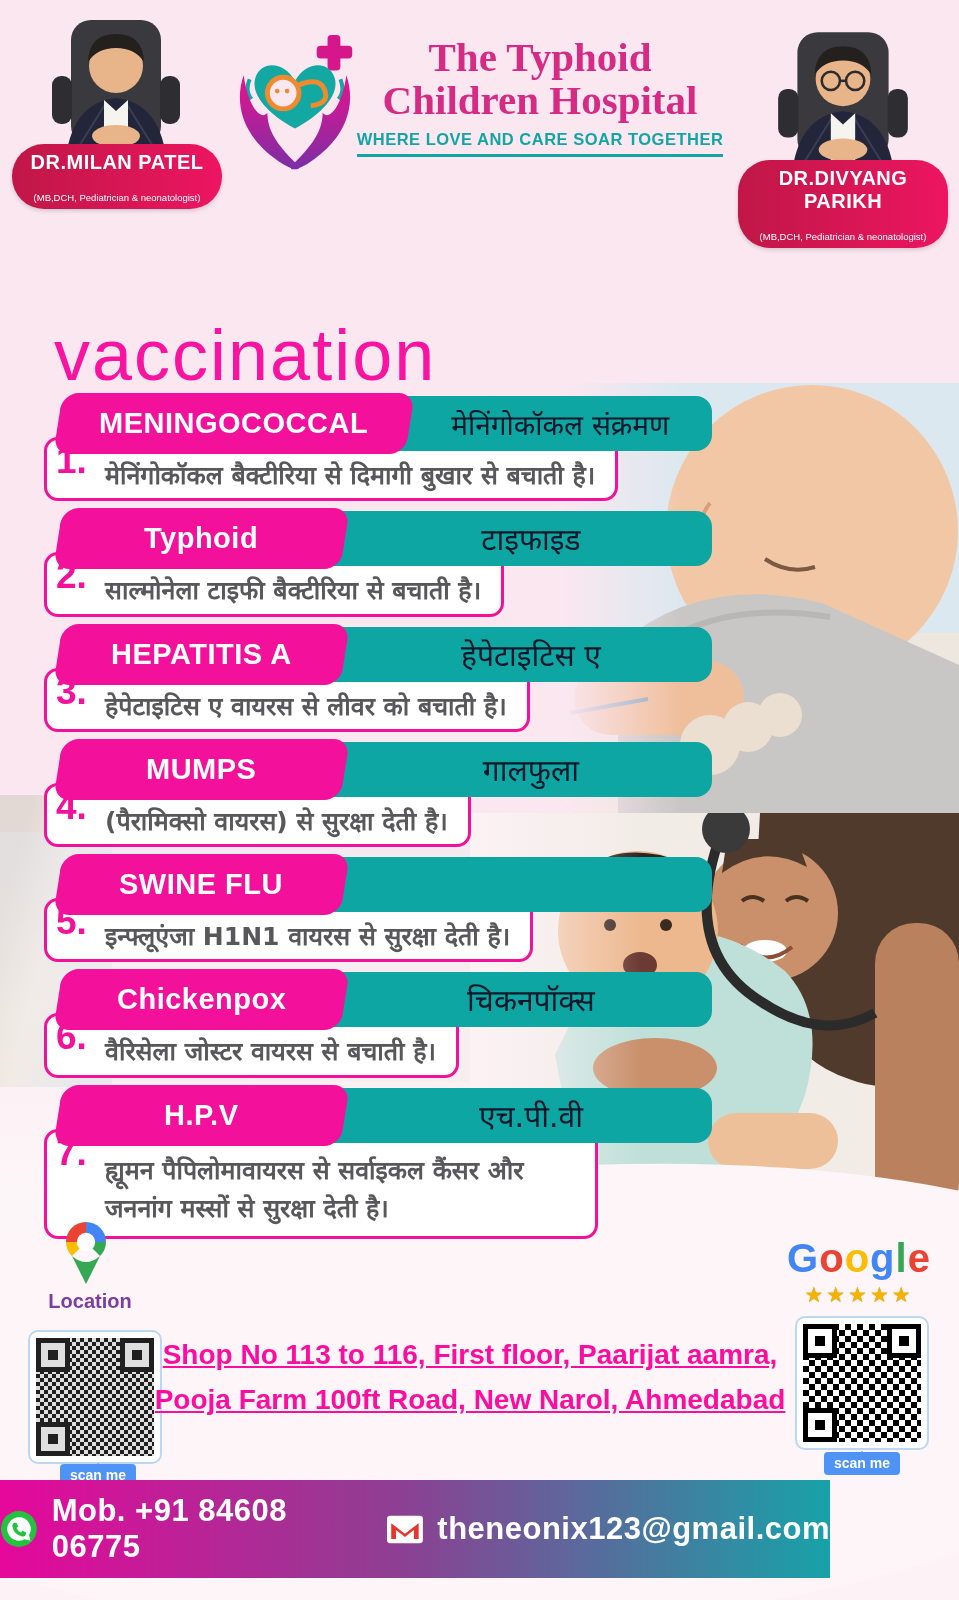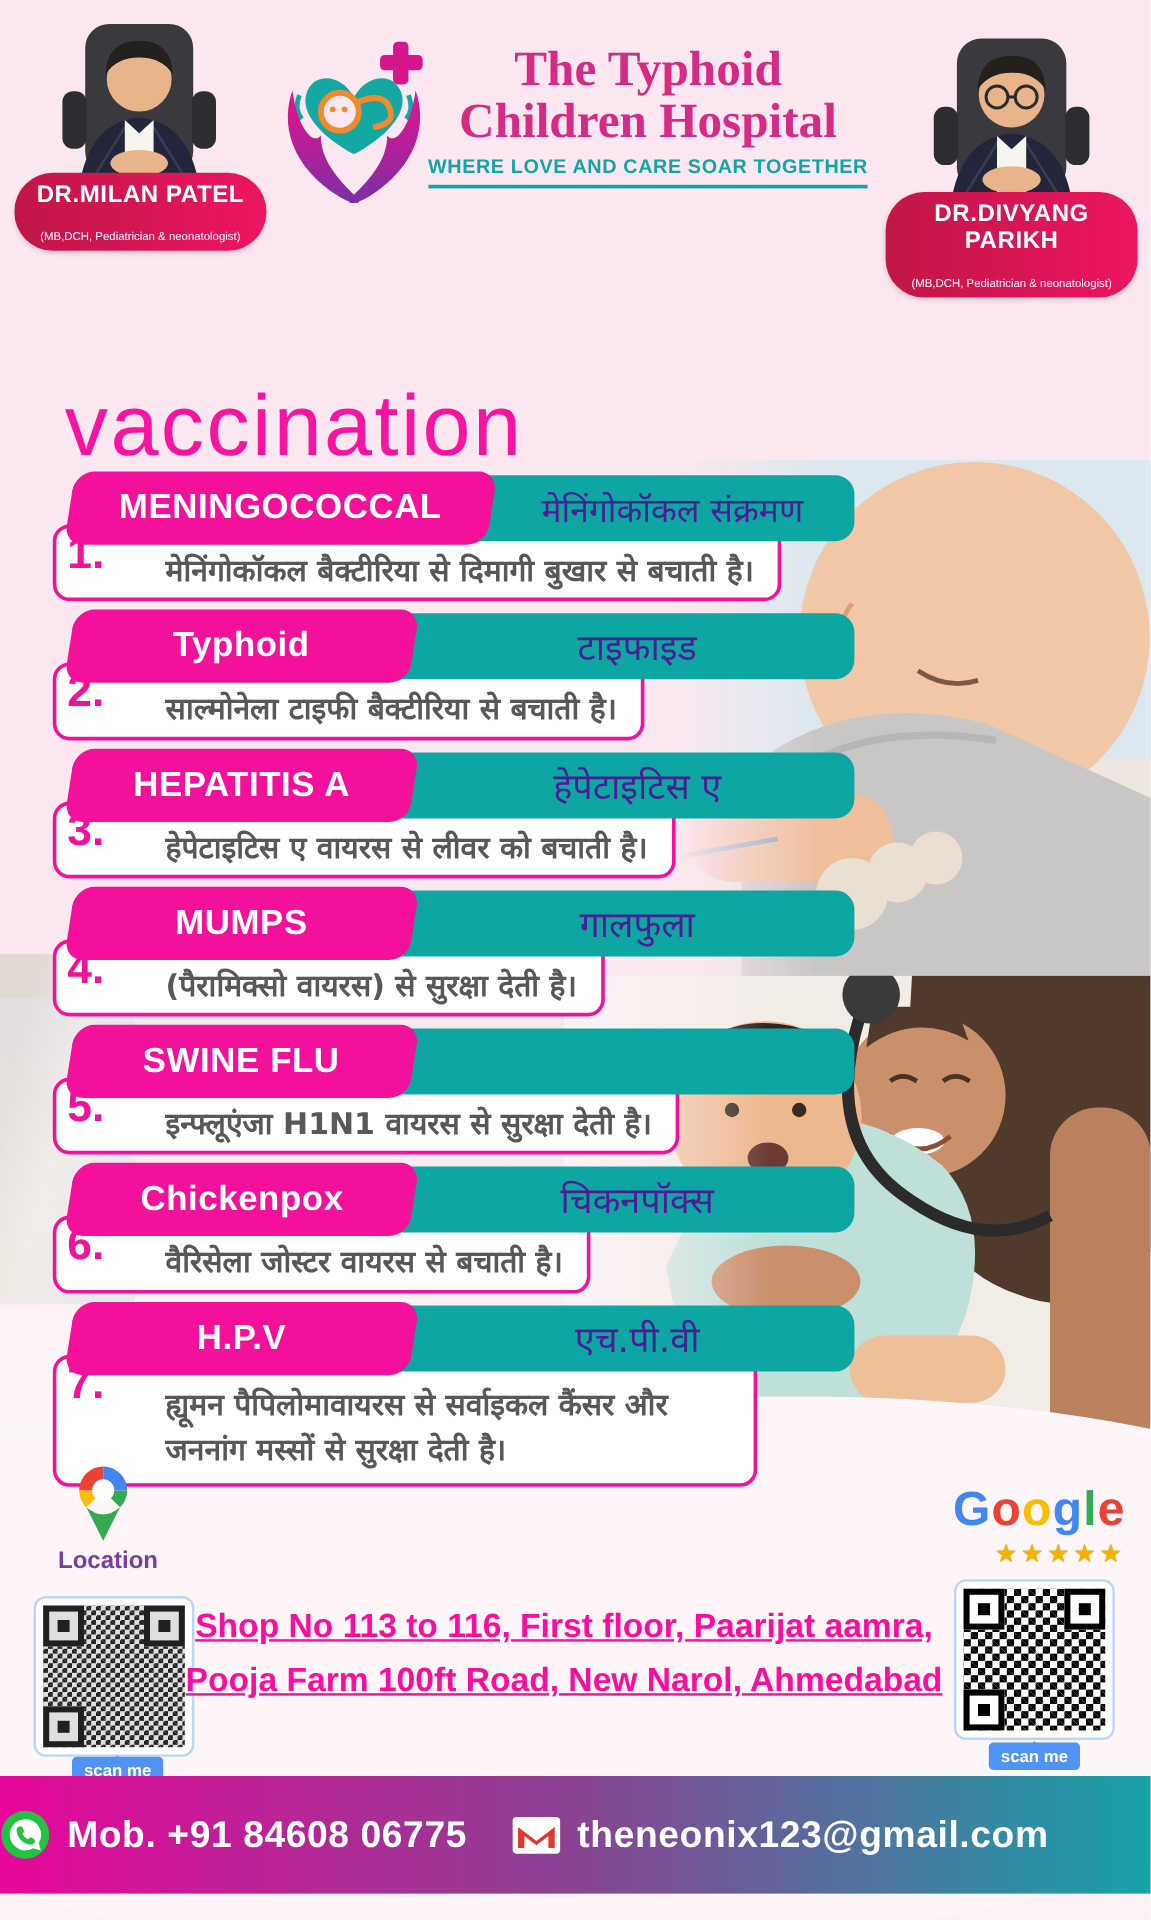--- a/index.html
+++ b/index.html
@@ -38,26 +38,26 @@
     transform:rotate(-4deg);z-index:2;}
   
   .vax-list{position:absolute;left:44px;top:396px;width:690px;z-index:3;}
   .vax-item{position:relative;margin-bottom:10px;}
   .band{position:relative;margin-left:16px;width:652px;height:55px;background:#0EA6A2;border-radius:16px;z-index:2;}
   .band-pink{position:absolute;left:-2px;top:-3px;bottom:-3px;width:44%;background:#F3119B;border-radius:16px;
     transform:skewX(-9deg);display:flex;align-items:center;justify-content:center;}
   .i1 .band-pink{width:54%;}
   .band-pink span{transform:skewX(9deg);color:#fff;font-size:29px;font-family:"Liberation Sans",sans-serif;font-weight:600;letter-spacing:.5px;white-space:nowrap;}
   .band-hi{position:absolute;left:46%;right:10px;top:0;bottom:0;display:flex;align-items:center;justify-content:center;
-    color:#4c1d95;font-size:30px;white-space:nowrap;}
+    color:#0f172a;font-size:30px;white-space:nowrap;}
   .i1 .band-hi{left:55%;font-size:28px;}
   .desc-row{position:relative;margin-top:-14px;z-index:1;}
   .desc-box{display:inline-block;position:relative;background:#fff;border:3px solid #F3119B;border-radius:14px;
     padding:20px 20px 7px 58px;}
-  .desc-text{font-size:25px;font-weight:bold;color:#58585A;white-space:nowrap;line-height:1.25;margin-left:33px;}
+  .desc-text{font-size:25px;font-weight:bold;color:#58585A;white-space:nowrap;line-height:1.25;}
   .i7 .desc-text{white-space:normal;display:inline-block;max-width:470px;line-height:1.55;}
   .num{position:absolute;left:9px;top:0px;font-size:37px;font-weight:800;color:#F3119B;z-index:3;
     font-family:"Liberation Sans",sans-serif;}
   
   .pin{position:absolute;left:62px;top:1218px;z-index:3;}
   .loc-label{position:absolute;left:34px;top:1290px;width:112px;text-align:center;color:#7B3D9E;font-weight:bold;
     font-size:20px;z-index:3;font-family:"Liberation Sans",sans-serif;}
   .qr-wrap{position:absolute;background:#fff;padding:6px;border:2px solid #BCD7F2;border-radius:10px;z-index:3;}
   .qr1{left:28px;top:1330px;}
   .qr2{left:795px;top:1316px;}
@@ -69,28 +69,28 @@
   .finder{position:absolute;width:24px;height:24px;border:5px solid #000;background:#fff;}
   .finder:before{content:"";display:block;width:10px;height:10px;background:#000;margin:7px auto;}
   .f-tl{left:0;top:0;} .f-tr{right:0;top:0;} .f-bl{left:0;bottom:0;}
   .scan{position:absolute;background:#4E93F5;color:#fff;font-size:14px;font-weight:bold;padding:3px 10px 4px;
     border-radius:4px;z-index:3;font-family:"Liberation Sans",sans-serif;}
   .scan:before{content:"";position:absolute;top:-8px;left:50%;margin-left:-7px;border:7px solid transparent;border-bottom-color:#4E93F5;}
   .scan1{left:60px;top:1464px;}
   .scan2{left:824px;top:1452px;}
   .address{position:absolute;left:150px;top:1332px;width:640px;text-align:center;z-index:3;
     color:#FB0DA0;font-weight:bold;font-size:28px;line-height:1.62;font-family:"Liberation Sans",sans-serif;text-decoration:underline;}
-  .google{position:absolute;left:780px;top:1236px;width:158px;text-align:right;z-index:3;font-family:"Liberation Sans",sans-serif;}
+  .google{position:absolute;left:780px;top:1236px;width:158px;text-align:center;z-index:3;font-family:"Liberation Sans",sans-serif;}
   .google-word{font-size:40px;font-weight:bold;letter-spacing:1px;}
   .gl-b{color:#4285F4;} .gl-r{color:#EA4335;} .gl-y{color:#FBBC05;} .gl-g{color:#34A853;}
   .stars{margin-top:2px;color:#F5B301;font-size:21px;letter-spacing:3px;text-shadow:0 0 1px #B8860B;}
   
-  .contact-bar{position:absolute;left:0;top:1480px;width:959px;height:98px;z-index:4;
+  .contact-bar{position:absolute;left:0;top:1480px;width:830px;height:98px;z-index:4;
     background:linear-gradient(90deg,#E6079B 0%,#8D3F92 48%,#17A2A8 100%);
-    display:flex;align-items:center;justify-content:flex-start;gap:14px;}
+    display:flex;align-items:center;justify-content:flex-end;gap:14px;}
   .contact-bar .txt{color:#fff;font-weight:bold;font-size:31px;font-family:"Liberation Sans",sans-serif;letter-spacing:.5px;}
   .icon-gap{width:10px;}
 </style>
 </head>
 <body>
 
 <div class="poster">
 
   <div class="equip-left"></div>
   <div class="equip-band"></div>

